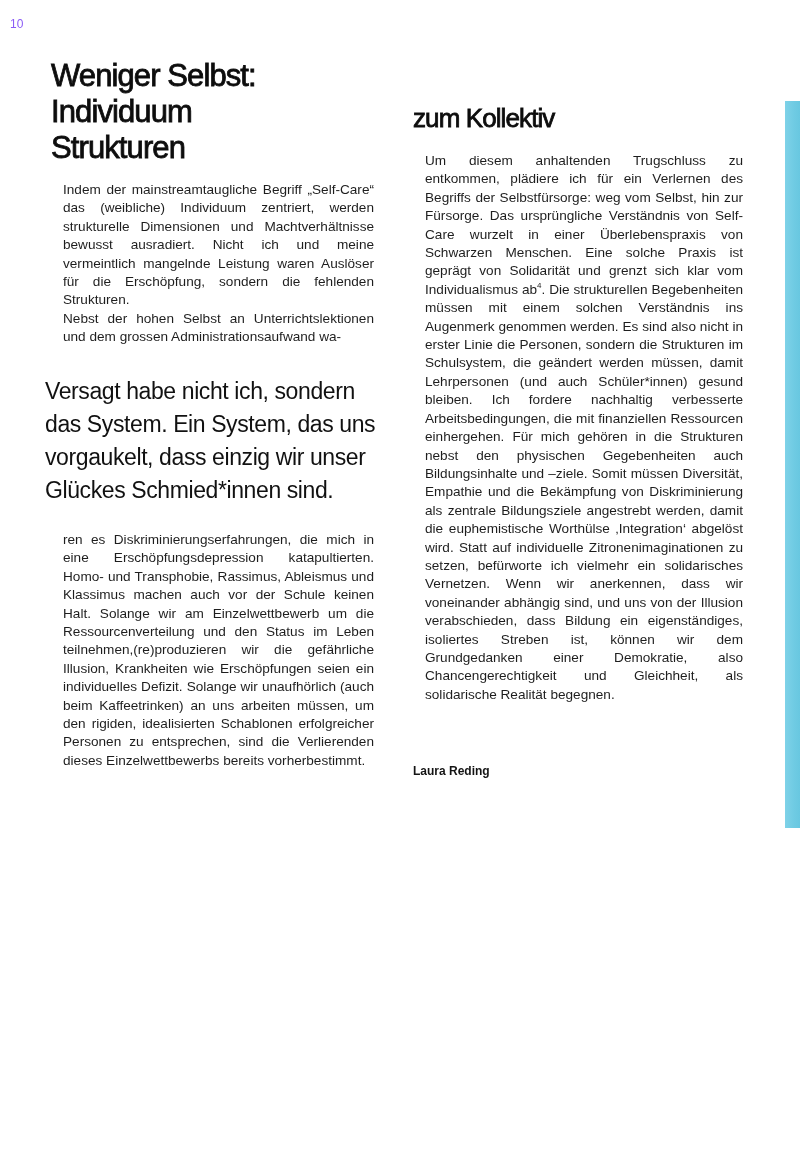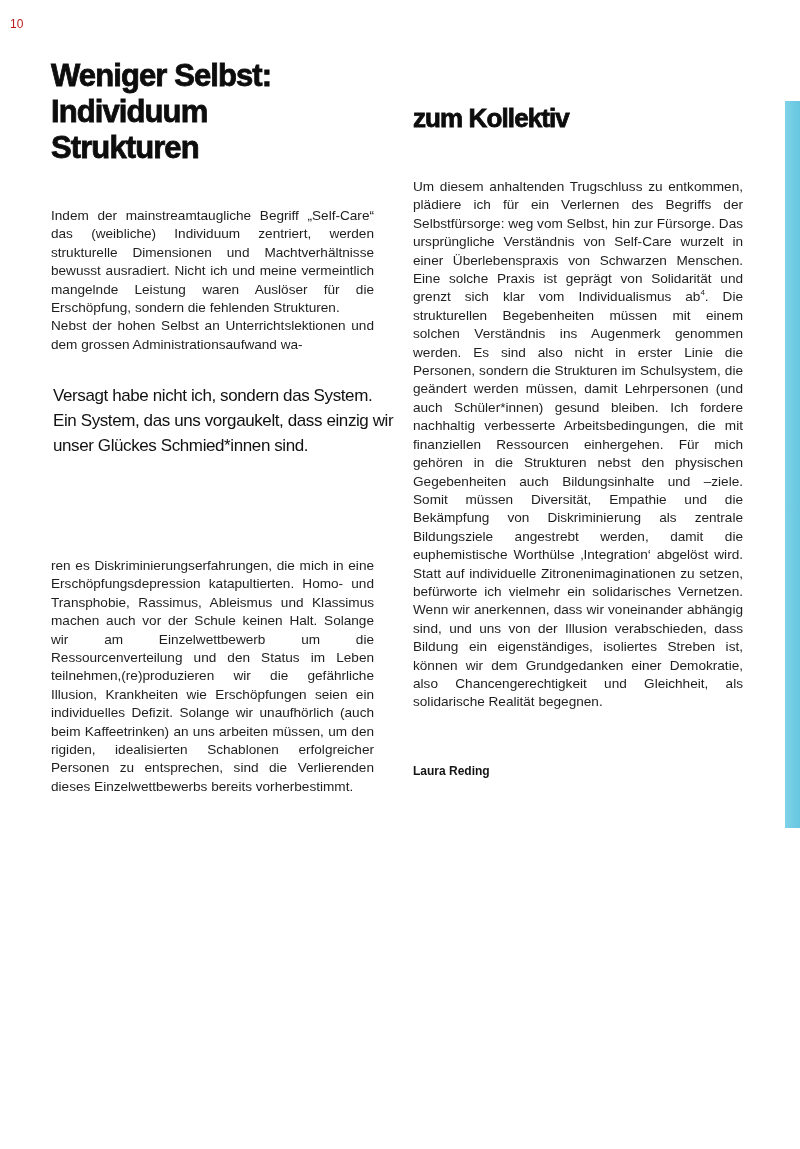--- a/index.html
+++ b/index.html
@@ -38,21 +38,21 @@
     .col-left {
       left: 51px;
       width: 323px;
     }
     .col-right {
       left: 413px;
       width: 330px;
     }
     .heading {
       font-family: "Liberation Sans", sans-serif;
-      font-weight: 700;
+      font-weight: 400;
       color: #0d0d0d;
       margin: 0;
       -webkit-text-stroke: 0.8px #0d0d0d;
       letter-spacing: -0.9px;
     }
     .heading-left {
       position: absolute;
       top: 58px;
       left: 0;
       font-size: 31px;
@@ -67,57 +67,56 @@
     }
     .body-text {
       font-size: 13.6px;
       line-height: 18.4px;
       text-align: justify;
       margin: 0;
       color: #1e1e1e;
     }
     .para-block {
       position: absolute;
-      left: 0;
+      left: 12px;
       right: 0;
-      margin-top: 26px;
     }
     .para-block p {
       margin: 0;
     }
     .pullquote {
       position: absolute;
       left: -10px;
       top: 371px;
       width: 345px;
-      font-size: 17px;
-      line-height: 25px;
+      font-size: 23px;
+      line-height: 33px;
       color: #111111;
       letter-spacing: -0.4px;
-      margin: 12px;
+      margin: 4px;
     }
     .author {
       position: absolute;
       left: 0;
       top: 764px;
       font-size: 12px;
       font-weight: bold;
       color: #141414;
       margin: 0;
     }
     sup {
       font-size: 8px;
       vertical-align: super;
       line-height: 0;
     }
   </style>
 </head>
 <body>
 
-<div class="page-number" style="color: #b91c1c;">10</div>
+<div class="page-number" style="color: #8b5cf6;">10</div>
 
 <div class="edge-strip" style="background-color: rgb(114, 204, 228);"></div>
 
 <section class="col col-left">
   <h1 class="heading heading-left">
     <span>Weniger Selbst:</span><br>
     <span>Individuum</span><br>
     <span>Strukturen</span>
   </h1>
 

